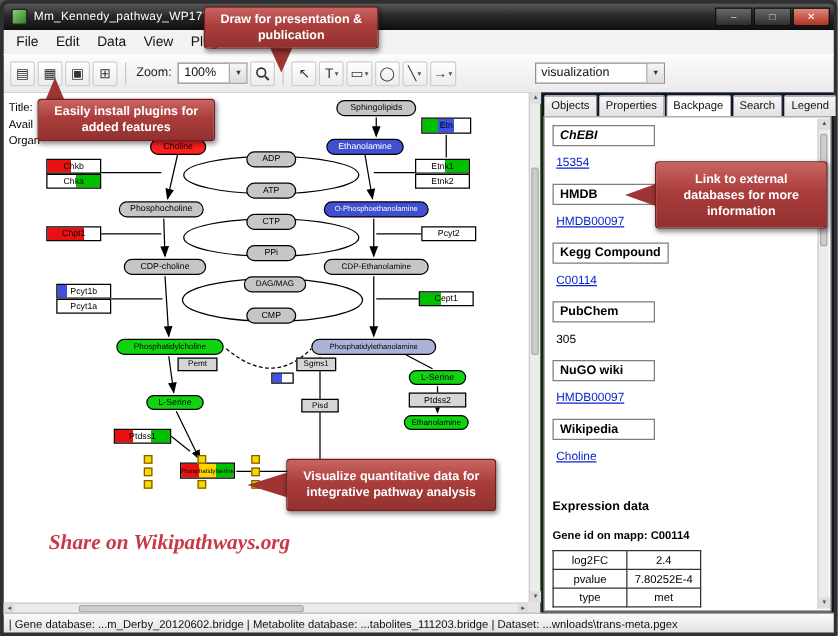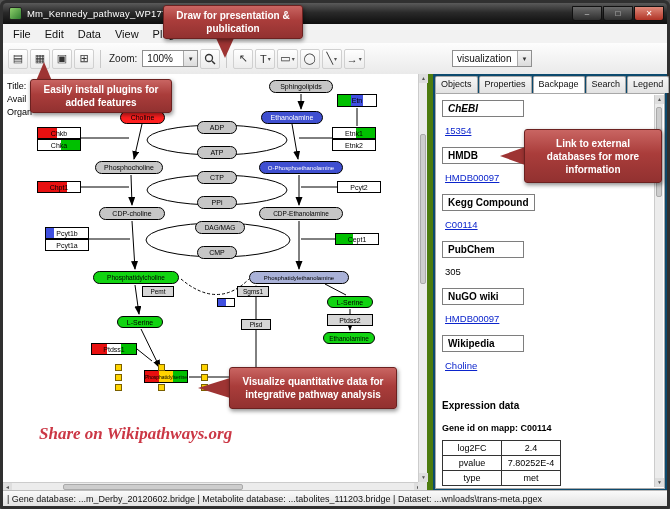--- a/index.html
+++ b/index.html
@@ -14,22 +14,22 @@
   .menu-item{padding:2px 7px;}
   .toolbar{position:absolute;left:3px;top:43px;right:3px;height:31px;background:linear-gradient(#fdfdfd,#eaeaea);border-bottom:1px solid #c4c4c4;display:flex;align-items:center;padding:0 5px;gap:2px;}
   #tb-icons,#tb-tools{display:flex;gap:2px;align-items:center;}
   .tb-btn{min-width:20px;height:20px;border:1px solid #d0d0d0;border-radius:2px;background:linear-gradient(#fff,#ececec);font-size:11px;color:#333;display:flex;align-items:center;justify-content:center;padding:0 2px;}
   .tb-btn .dd{font-size:6px;color:#555;margin-left:1px;}
   .tb-sep{width:1px;height:18px;background:#c8c8c8;margin:0 4px;}
   .zoom-label{font-size:10px;color:#222;margin:0 3px 0 2px;text-align:right;}
   .combo{height:17px;background:#fff;border:1px solid #8f8f8f;display:flex;align-items:center;font-size:10px;color:#111;padding-left:4px;box-sizing:border-box;}
   .combo .arrow{width:13px;height:100%;margin-left:auto;background:linear-gradient(#f6f6f6,#dcdcdc);border-left:1px solid #aaa;display:flex;align-items:center;justify-content:center;font-size:6px;color:#333;}
   .combo.zoom{width:56px;}
-  .combo.viz{width:80px;margin-left:auto;margin-right:130px;}
-  .canvas-area{position:absolute;left:3px;top:74px;width:430px;height:417px;background:#fff;border-right:6px solid #4d7c0f;box-sizing:border-box;}
+  .combo.viz{width:104px;margin-left:auto;margin-right:130px;}
+  .canvas-area{position:absolute;left:3px;top:74px;width:430px;height:417px;background:#fff;border-right:1px solid #4d7c0f;box-sizing:border-box;}
   .pathway{position:absolute;left:0;top:0;width:420px;height:404px;overflow:hidden;}
   #edges{position:absolute;left:0;top:0;z-index:1;}
   #nodes,#handles{position:absolute;left:0;top:0;width:100%;height:100%;z-index:3;}
   #handles{z-index:6;}
   .meta-labels{position:absolute;left:4px;top:6px;font-size:9px;line-height:13px;color:#000;z-index:2;}
   .node{position:absolute;box-sizing:border-box;border:1px solid #000;background:#fff;display:flex;align-items:center;justify-content:center;font-size:7px;color:#000;white-space:nowrap;overflow:hidden;}
   .node.pill{border-radius:7px;}
   .node.grey{background:#c6c6c6;}
   .node.blue{background:#3f4fd0;color:#fff;}
   .node.green{background:#11d411;}
@@ -40,21 +40,21 @@
   .share-text{position:absolute;left:36px;top:350px;font-family:"Liberation Serif",serif;font-style:italic;font-weight:bold;font-size:17px;color:#cb3745;z-index:4;}
   .v-scroll{position:absolute;right:0;top:0;width:9px;height:408px;background:#ececec;border-left:1px solid #ccc;box-sizing:border-box;}
   .h-scroll{position:absolute;left:0;top:408px;height:9px;width:420px;background:#ececec;border-top:1px solid #ccc;box-sizing:border-box;}
   .corner{position:absolute;right:0;top:408px;width:9px;height:9px;background:#e4e4e4;}
   .sb-arrow{position:absolute;width:9px;height:9px;font-size:5px;line-height:9px;text-align:center;color:#555;background:#dedede;}
   .v-scroll .up{top:0;}.v-scroll .down{bottom:0;}
   .h-scroll .left{left:0;}.h-scroll .right{right:0;}
   .sb-thumb{position:absolute;background:#cdcdcd;border:1px solid #aaa;border-radius:2px;box-sizing:border-box;}
   .v-scroll .sb-thumb{left:1px;right:1px;top:60px;height:150px;}
   .h-scroll .sb-thumb{top:1px;bottom:1px;left:60px;width:180px;}
-  .sidebar{position:absolute;left:433px;top:74px;width:234px;height:417px;background:#0c4a6e;}
+  .sidebar{position:absolute;left:433px;top:74px;width:234px;height:417px;background:#0f172a;}
   .tabs{display:flex;height:17px;padding:2px 2px 0 2px;font-size:9px;color:#111;}
   .tab{padding:2px 5px;border:1px solid #a8a8a8;border-bottom:none;background:linear-gradient(#f6f6f6,#e2e2e2);border-radius:2px 2px 0 0;margin-right:1px;white-space:nowrap;}
   .tab.active{background:#fff;}
   .panel{position:absolute;left:2px;right:2px;top:19px;bottom:2px;background:#fff;border:1px solid #a8a8a8;padding:4px 16px 4px 6px;font-size:10px;overflow:hidden;}
   .section-header{border:1px solid #7e7e7e;font-weight:bold;font-size:10px;padding:2px 5px;min-width:70px;width:max-content;margin-top:11px;background:#fff;color:#000;}
   #sections .section-header:first-child{margin-top:2px;font-style:italic;}
   .section-value{margin:8px 0 0 3px;font-size:9.5px;color:#000;}
   .section-value.link{color:#0b24cc;text-decoration:underline;}
   .expression-title{font-weight:bold;font-size:10px;margin-top:29px;color:#000;}
   .gene-id{font-weight:bold;font-size:9px;margin-top:12px;color:#000;}

